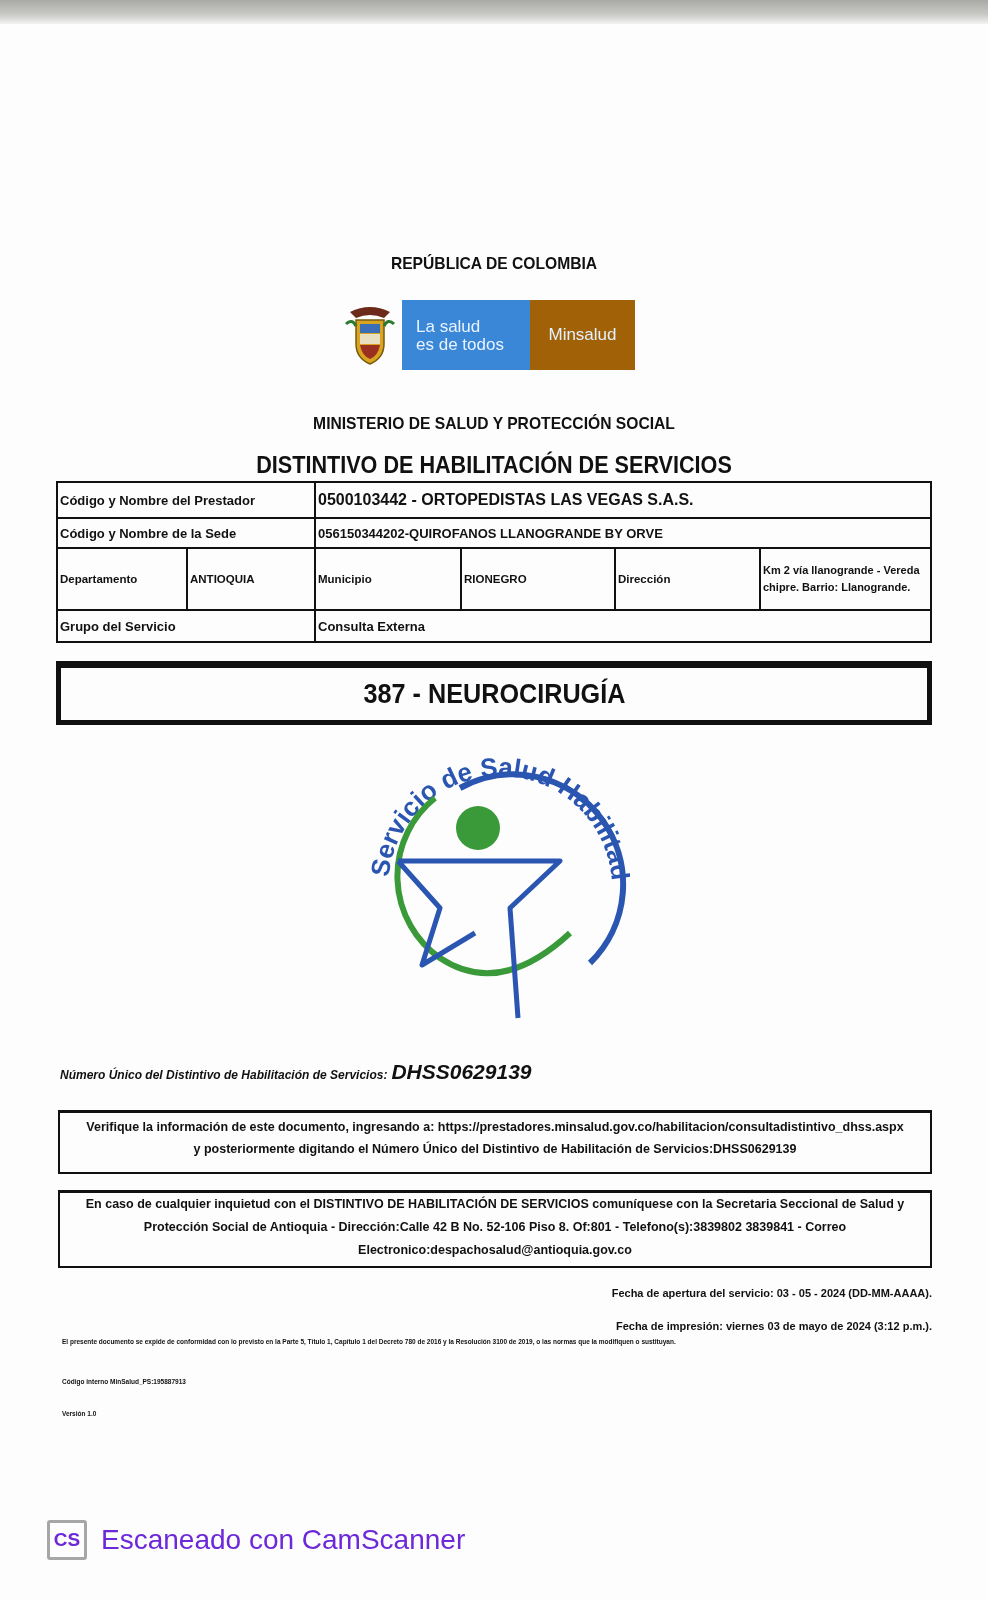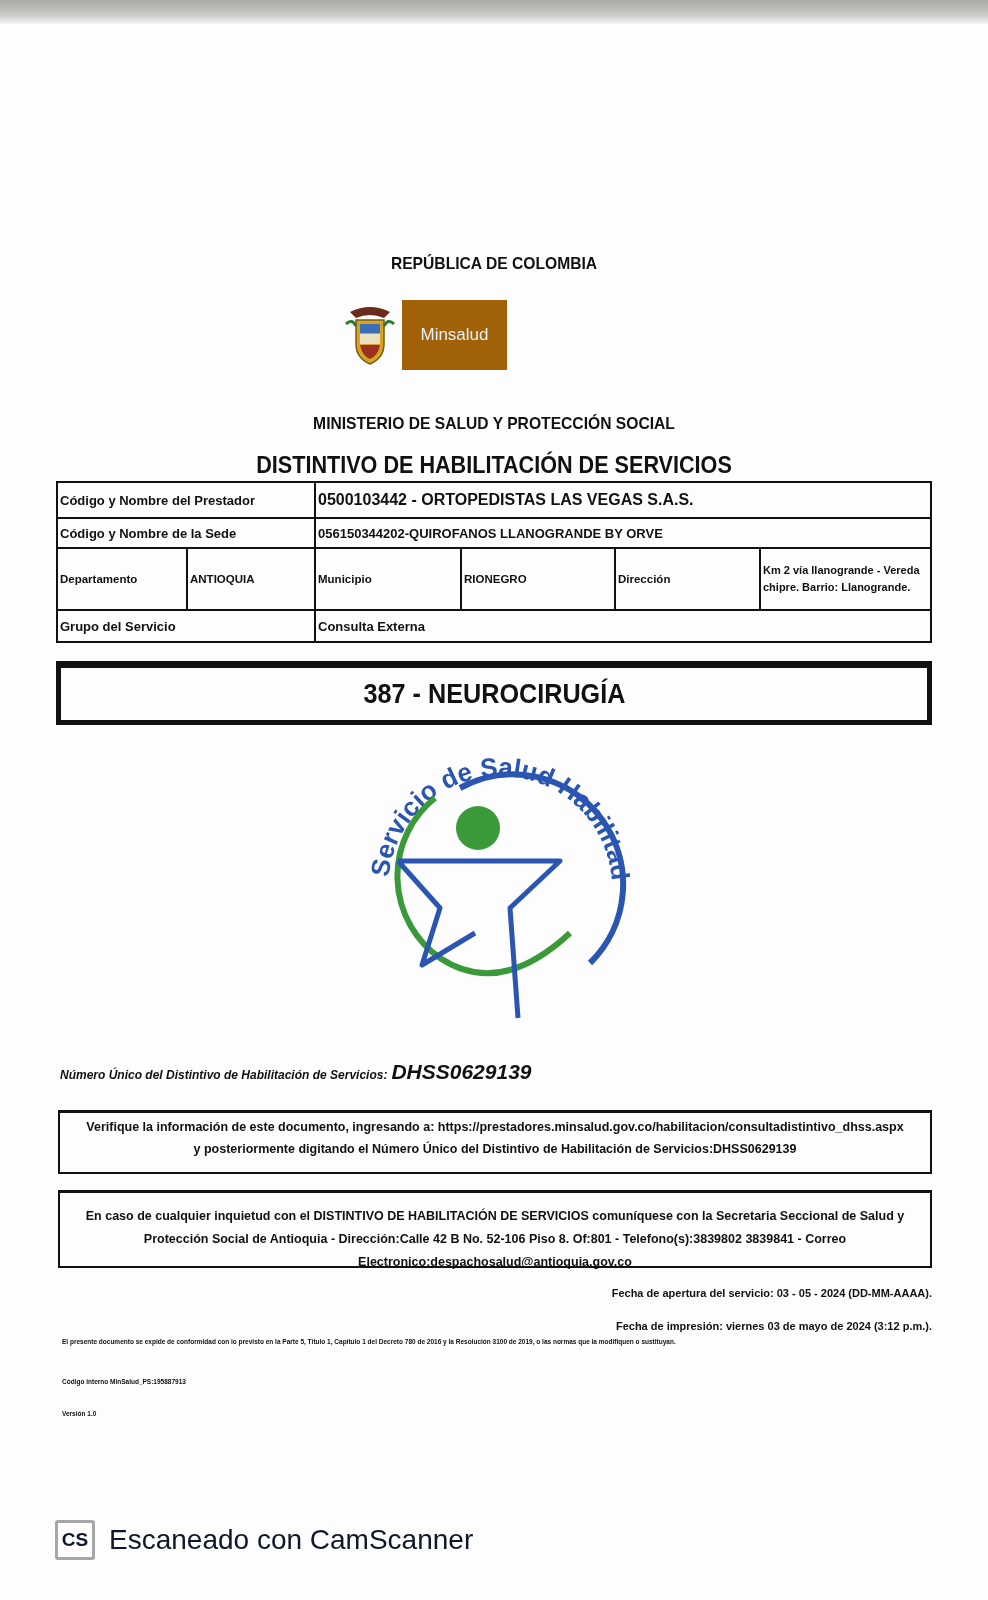--- a/index.html
+++ b/index.html
@@ -54,51 +54,55 @@
   .dhss-code { font-size: 21px; margin-left: 4px; }
 
   .verify-box {
     left: 58px; top: 1110px; width: 874px; height: 64px; box-sizing: border-box;
     border: 2px solid #111; border-top-width: 3px;
     font-size: 12.5px; font-weight: bold; text-align: center; line-height: 22px; padding-top: 3px;
   }
   .contact-box {
     left: 58px; top: 1190px; width: 874px; height: 78px; box-sizing: border-box;
     border: 2px solid #111; border-top-width: 3px;
-    font-size: 12.5px; font-weight: bold; text-align: center; line-height: 23px; padding-top: 12px;
+    font-size: 12.5px; font-weight: bold; text-align: center; line-height: 23px; padding-top: 0;
   }
   .right-line { right: 56px; font-size: 11px; font-weight: bold; text-align: right; }
   #fecha-apertura { top: 1287px; }
   #fecha-impresion { top: 1320px; }
   .tiny { left: 62px; font-size: 6.5px; font-weight: bold; }
   #legal { top: 1338px; width: 860px; }
   #codigo-interno { top: 1378px; }
   #version { top: 1410px; }
 
-  .cs-mark { left: 55px; top: 1520px; display: flex; align-items: center; color: #0f172a; }
+  .cs-mark { left: 47px; top: 1520px; display: flex; align-items: center; color: #6d28d9; }
   .cs-icon { width: 40px; height: 40px; border: 3px solid #a6a6a6; border-radius: 3px; box-sizing: border-box; font-size: 19px; font-weight: bold; display: flex; align-items: center; justify-content: center; margin-right: 14px; }
   #cs-text { font-size: 28px; }
 </style>
 </head>
 <body>
 
 <div class="top-strip"></div>
 
 <div id="rep-title" class="abs center-text">REPÚBLICA DE COLOMBIA</div>
 
 <div class="abs logo-row">
   <svg class="shield" viewBox="0 0 52 62">
     <path d="M6 8 Q26 -2 46 8 L40 14 Q26 8 12 14 Z" fill="#6b2a1a"></path>
     <path d="M12 16 H40 V40 Q40 54 26 60 Q12 54 12 40 Z" fill="#d9a520" stroke="#7a5a10" stroke-width="1.5"></path>
     <rect x="16" y="20" width="20" height="9" fill="#3a6fb8"></rect>
     <rect x="16" y="30" width="20" height="10" fill="#e8e0c0"></rect>
     <path d="M16 41 H36 Q34 52 26 55 Q18 52 16 41 Z" fill="#9a3020"></path>
     <path d="M2 20 Q8 14 12 22 M50 20 Q44 14 40 22" stroke="#2b7a30" stroke-width="3" fill="none"></path>
   </svg>
   <div class="blue-banner">
+    <div class="banner-left">
+      <div>La salud</div>
+      <div>es de todos</div>
+    </div>
     <div class="banner-right">Minsalud</div>
   </div>
 </div>
 
 <div id="ministry" class="abs center-text">MINISTERIO DE SALUD Y PROTECCIÓN SOCIAL</div>
 <div id="doc-title" class="abs center-text">DISTINTIVO DE HABILITACIÓN DE SERVICIOS</div>
 
 <table class="info">
   <colgroup>
     <col style="width:130px">

